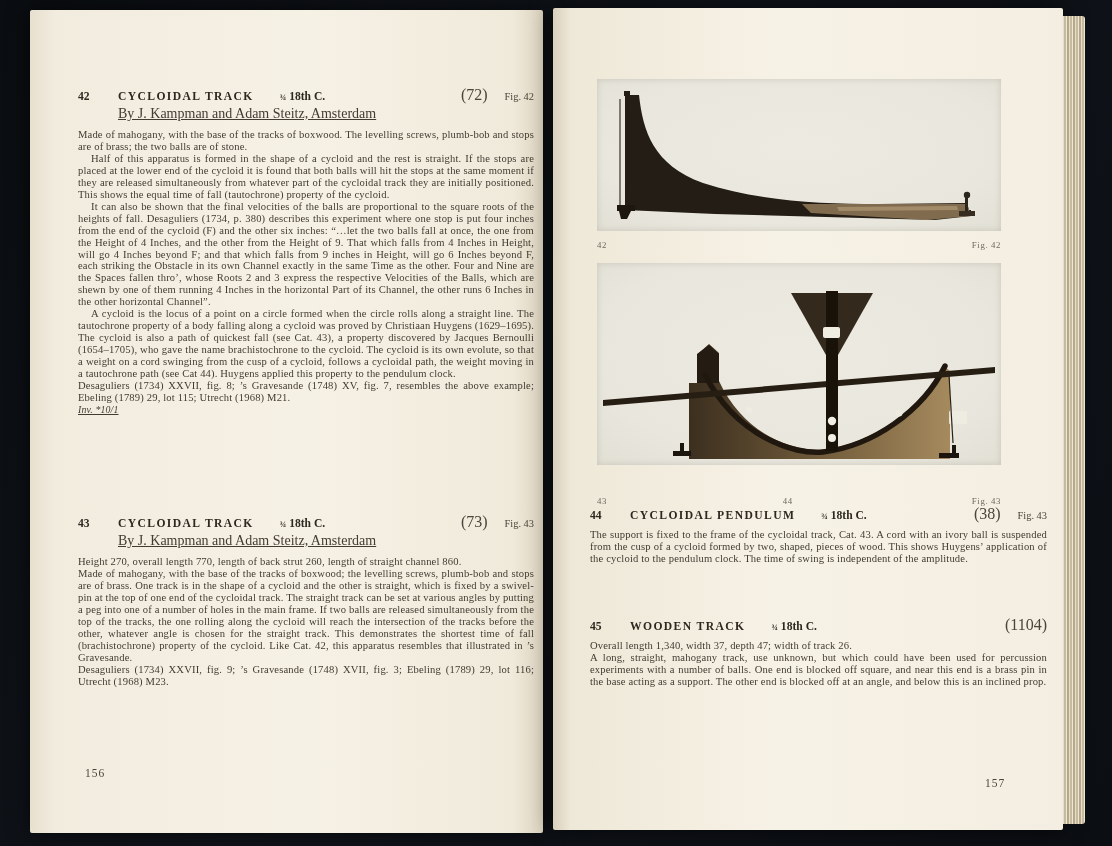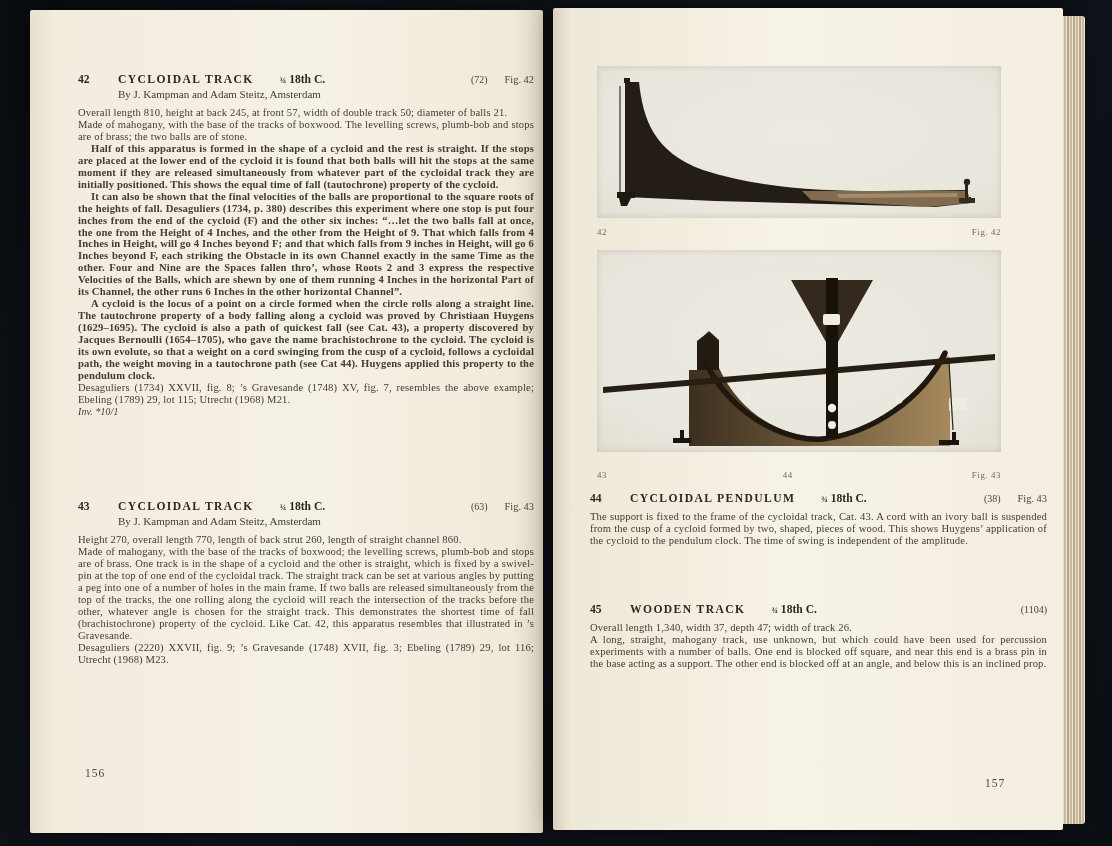--- a/index.html
+++ b/index.html
@@ -17,32 +17,32 @@
     left:553px;top:8px;width:510px;height:822px;
     background:linear-gradient(90deg,#d9d0bc 0%,#eee8d8 3.5%,#f7f2e6 45%,#f3eee1 100%);
   }
   .page-edges{
     position:absolute;left:1063px;top:16px;width:22px;height:808px;
     background:repeating-linear-gradient(90deg,#e8dfca 0 1.5px,#c6bb9f 1.5px 3px,#efe7d2 3px 4.5px,#b4a88c 4.5px 6px);
     border-radius:0 3px 3px 0;
   }
   .txt{color:#413b31;font-size:10.6px;line-height:11.95px;text-align:justify;letter-spacing:.15px;}
   .txt p{margin:0;}
-  .txt p.indent{text-indent:13px;font-weight:bold;}
-  .txt p.inv{font-style:italic;font-size:9.8px;}
+  .txt p.indent{text-indent:13px;}
+  .txt p.inv{font-style:italic;font-size:9.8px;text-decoration:underline;}
   .entry-head{display:flex;align-items:baseline;color:#2d2820;font-size:11.6px;font-weight:bold;white-space:nowrap;}
   .e-num{width:40px;}
   .e-title{letter-spacing:1.4px;}
   .e-scale{margin-left:26px;}
   .e-frac{font-size:8.5px;font-weight:bold;margin-right:3px;}
-  .e-ref{margin-left:auto;font-weight:normal;font-size:10px;color:#4a443a;}
+  .e-ref{margin-left:auto;font-weight:normal;font-size:16px;color:#4a443a;}
   .e-fig{margin-left:17px;font-weight:normal;font-size:10.4px;color:#4a443a;}
-  .byline{margin:2px 0 7px 40px;font-size:11px;color:#413b31;}
+  .byline{margin:2px 0 7px 40px;font-size:14px;color:#413b31;text-decoration:underline;}
   .head-gap{height:6px;}
-  .abs{position:absolute;}
+  .abs{position:absolute;margin-top:13px;}
   .photo{background:radial-gradient(ellipse at 50% 45%,#edeae2 0%,#e9e6dd 70%,#e2dfd5 100%);box-shadow:inset 0 0 6px rgba(120,115,100,.25);}
   .photo svg{display:block;}
   .caption{display:flex;position:relative;font-size:8.8px;letter-spacing:.6px;color:#6e695d;}
   .cap-mid{position:absolute;left:46%;}
   .cap-right{margin-left:auto;}
   .pageno{position:absolute;font-size:11.5px;color:#4a443a;letter-spacing:1px;}
 </style>
 </head>
 <body>
 
@@ -51,43 +51,42 @@
   <div class="abs" style="left:48px;top:63px;width:456px;">
     <div class="entry-head">
       <span class="e-num">42</span>
       <span class="e-title">CYCLOIDAL TRACK</span>
       <span class="e-scale"><span class="e-frac">¾</span><span>18th C.</span></span>
       <span class="e-ref">(72)</span>
       <span class="e-fig">Fig. 42</span>
     </div>
     <div class="byline">By J. Kampman and Adam Steitz, Amsterdam</div>
     <div class="txt">
-      <p>Overall length 810, height at back 245, at front 57, width of double track 50; diameter of balls 21.</p>
       <p>Made of mahogany, with the base of the tracks of boxwood. The levelling screws, plumb-bob and stops are of brass; the two balls are of stone.</p>
       <p class="indent">Half of this apparatus is formed in the shape of a cycloid and the rest is straight. If the stops are placed at the lower end of the cycloid it is found that both balls will hit the stops at the same moment if they are released simultaneously from whatever part of the cycloidal track they are initially positioned. This shows the equal time of fall (tautochrone) property of the cycloid.</p>
       <p class="indent">It can also be shown that the final velocities of the balls are proportional to the square roots of the heights of fall. Desaguliers (1734, p. 380) describes this experiment where one stop is put four inches from the end of the cycloid (F) and the other six inches: “…let the two balls fall at once, the one from the Height of 4 Inches, and the other from the Height of 9. That which falls from 4 Inches in Height, will go 4 Inches beyond F; and that which falls from 9 inches in Height, will go 6 Inches beyond F, each striking the Obstacle in its own Channel exactly in the same Time as the other. Four and Nine are the Spaces fallen thro’, whose Roots 2 and 3 express the respective Velocities of the Balls, which are shewn by one of them running 4 Inches in the horizontal Part of its Channel, the other runs 6 Inches in the other horizontal Channel”.</p>
       <p class="indent">A cycloid is the locus of a point on a circle formed when the circle rolls along a straight line. The tautochrone property of a body falling along a cycloid was proved by Christiaan Huygens (1629–1695). The cycloid is also a path of quickest fall (see Cat. 43), a property discovered by Jacques Bernoulli (1654–1705), who gave the name brachistochrone to the cycloid. The cycloid is its own evolute, so that a weight on a cord swinging from the cusp of a cycloid, follows a cycloidal path, the weight moving in a tautochrone path (see Cat 44). Huygens applied this property to the pendulum clock.</p>
       <p>Desaguliers (1734) XXVII, fig. 8; ’s Gravesande (1748) XV, fig. 7, resembles the above example; Ebeling (1789) 29, lot 115; Utrecht (1968) M21.</p>
       <p class="inv">Inv. *10/1</p>
     </div>
   </div>
 
   <div class="abs" style="left:48px;top:490px;width:456px;">
     <div class="entry-head">
       <span class="e-num">43</span>
       <span class="e-title">CYCLOIDAL TRACK</span>
       <span class="e-scale"><span class="e-frac">¾</span><span>18th C.</span></span>
-      <span class="e-ref">(63)</span>
+      <span class="e-ref">(73)</span>
       <span class="e-fig">Fig. 43</span>
     </div>
     <div class="byline">By J. Kampman and Adam Steitz, Amsterdam</div>
     <div class="txt">
       <p>Height 270, overall length 770, length of back strut 260, length of straight channel 860.</p>
       <p>Made of mahogany, with the base of the tracks of boxwood; the levelling screws, plumb-bob and stops are of brass. One track is in the shape of a cycloid and the other is straight, which is fixed by a swivel-pin at the top of one end of the cycloidal track. The straight track can be set at various angles by putting a peg into one of a number of holes in the main frame. If two balls are released simultaneously from the top of the tracks, the one rolling along the cycloid will reach the intersection of the tracks before the other, whatever angle is chosen for the straight track. This demonstrates the shortest time of fall (brachistochrone) property of the cycloid. Like Cat. 42, this apparatus resembles that illustrated in ’s Gravesande.</p>
-      <p>Desaguliers (2220) XXVII, fig. 9; ’s Gravesande (1748) XVII, fig. 3; Ebeling (1789) 29, lot 116; Utrecht (1968) M23.</p>
+      <p>Desaguliers (1734) XXVII, fig. 9; ’s Gravesande (1748) XVII, fig. 3; Ebeling (1789) 29, lot 116; Utrecht (1968) M23.</p>
     </div>
   </div>
 
   <div class="pageno" style="left:55px;top:757px;">156</div>
 </div>
 
 <div class="page page-right">
 
   <div class="photo abs" style="left:44px;top:58px;width:404px;height:152px;">
     <svg width="404" height="152" viewBox="0 0 404 152">

